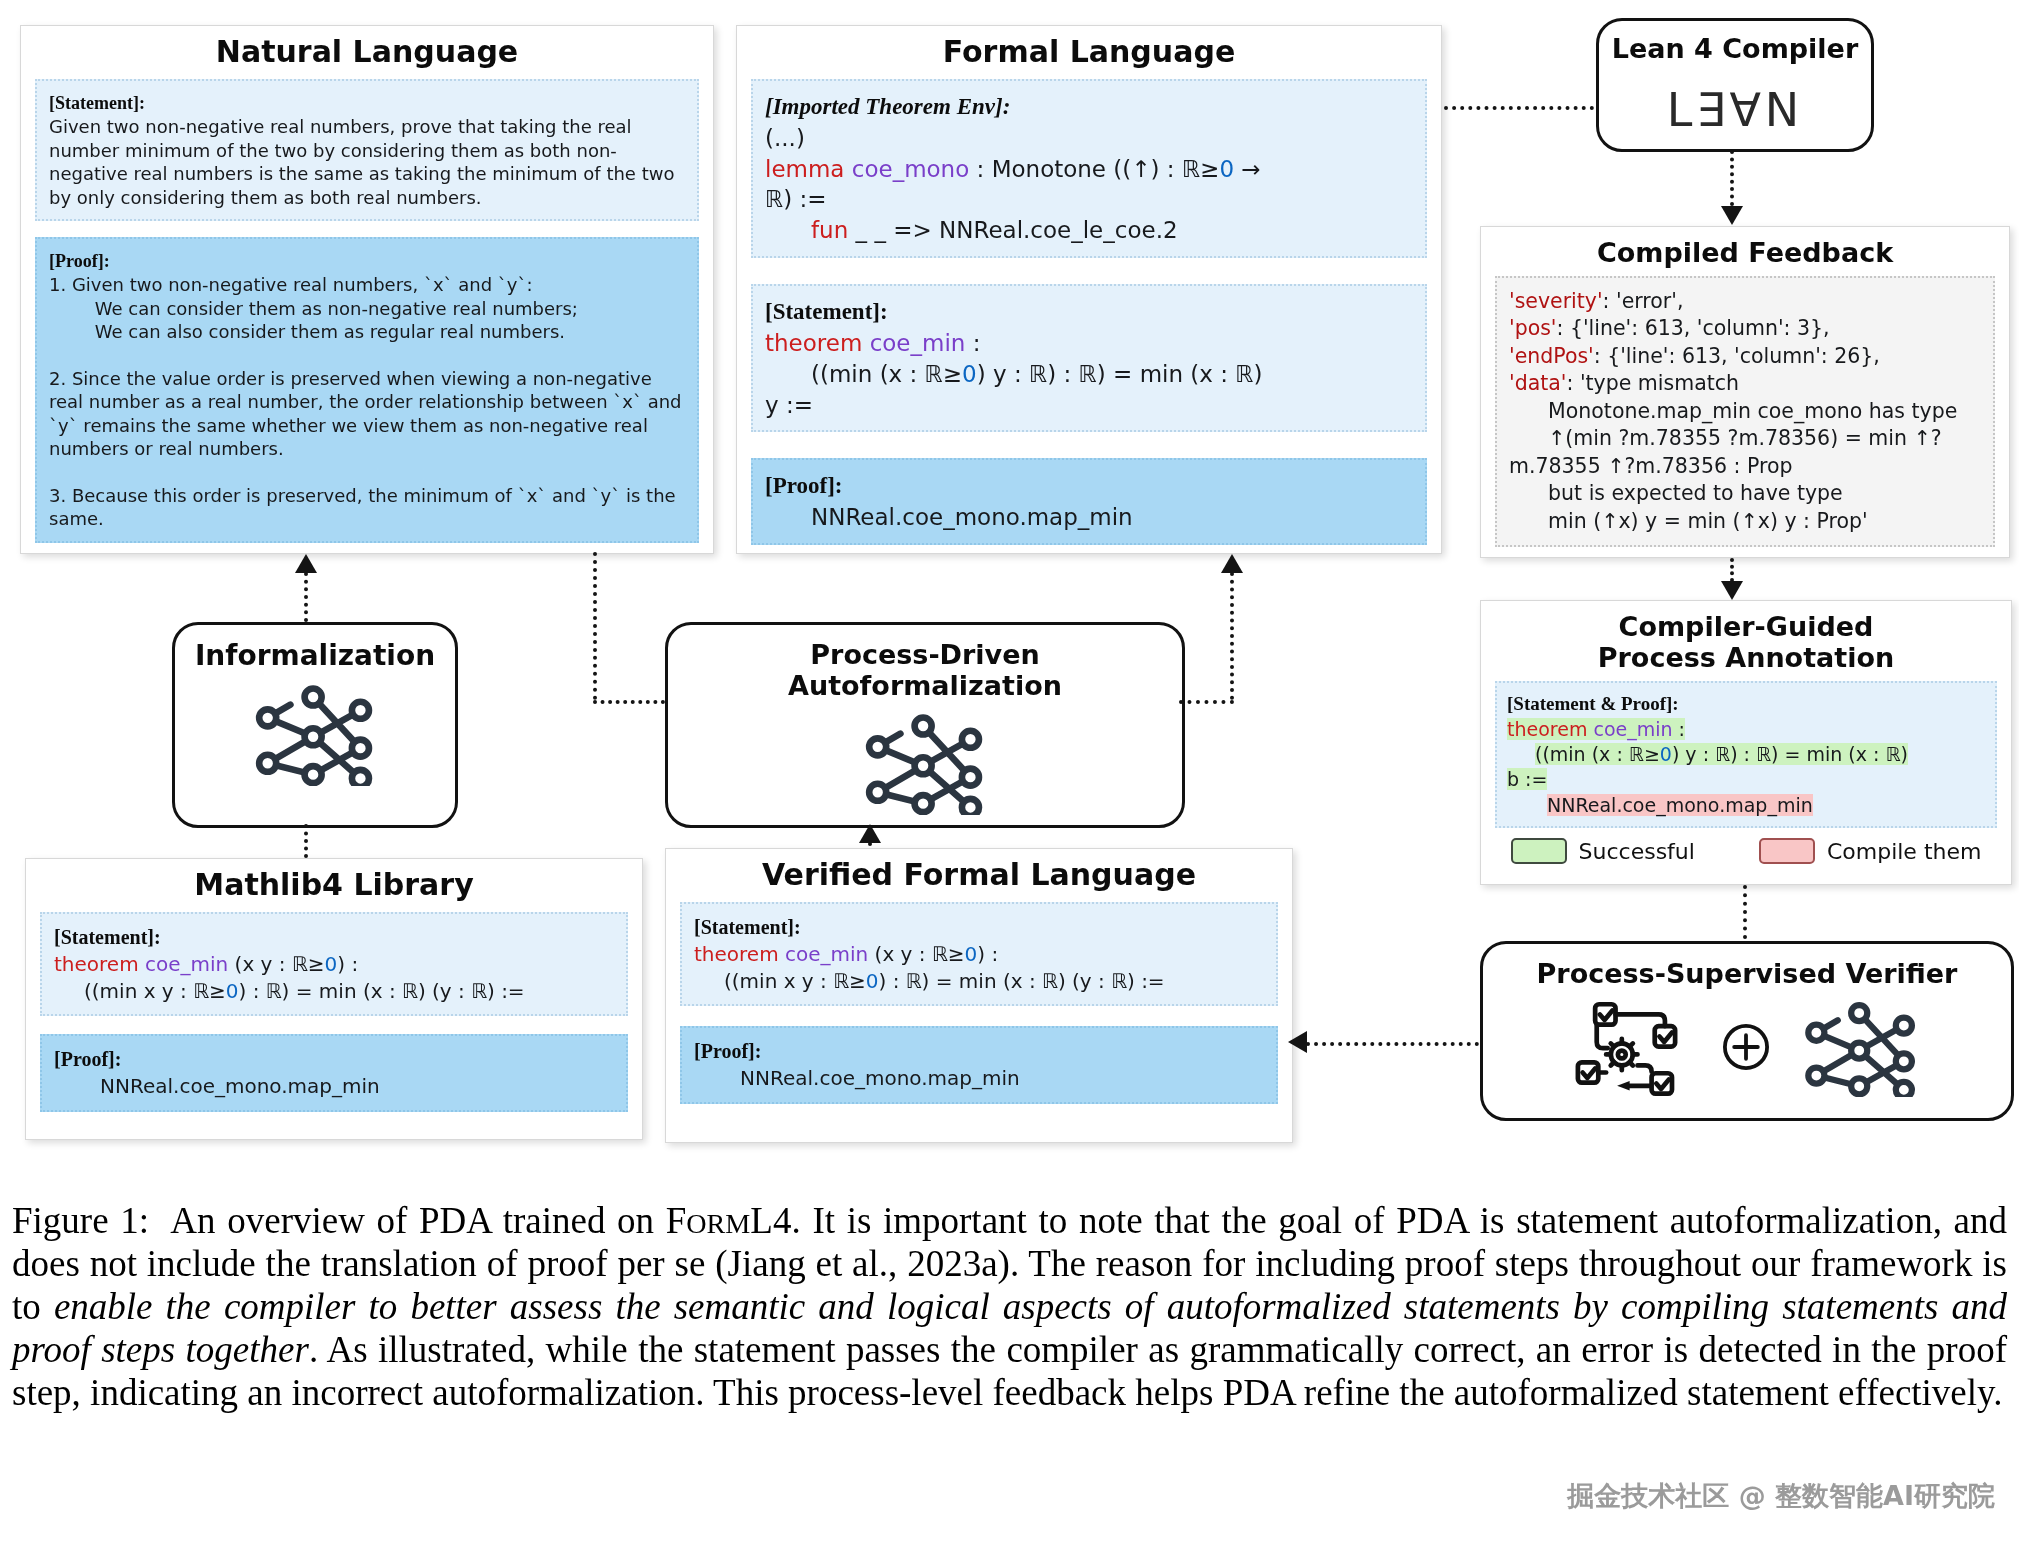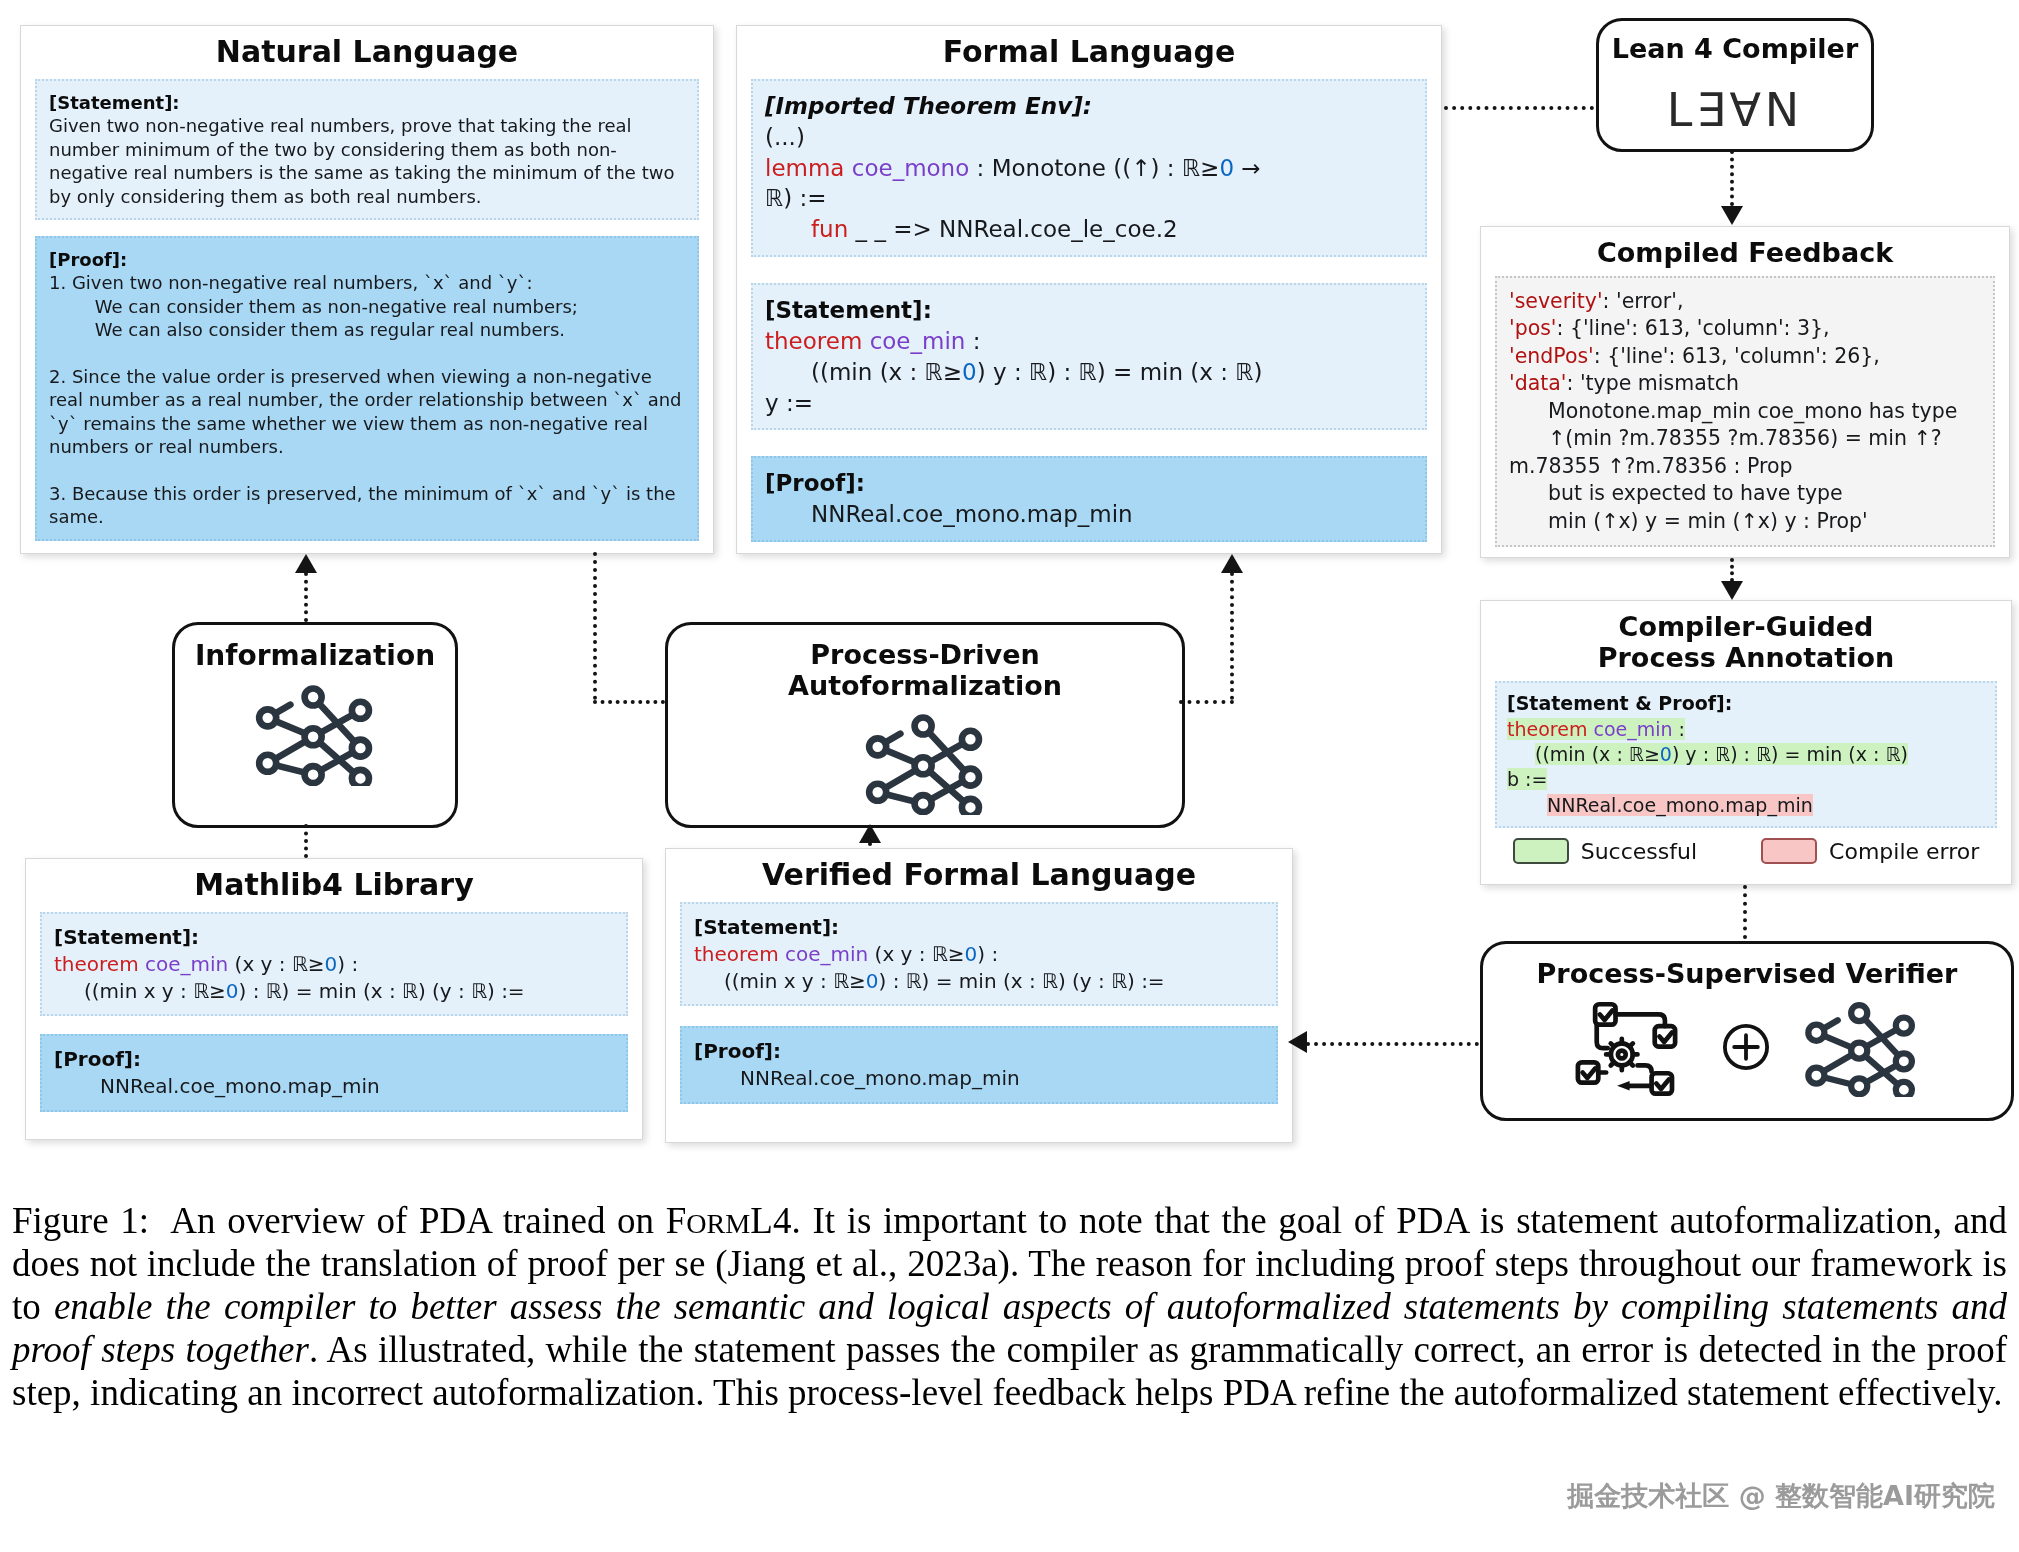--- a/index.html
+++ b/index.html
@@ -7,21 +7,21 @@
           font-family:"DejaVu Sans",sans-serif;color:#111;}
   
   .card{position:absolute;background:#fff;border:1px solid #d8d8d8;
         box-shadow:3px 3px 7px rgba(0,0,0,.14);}
   .card-title{font-weight:bold;text-align:center;font-size:30px;padding:8px 4px 6px;color:#0c0c0c;}
   .card-title.small{font-size:27px;padding:10px 4px 2px;}
   .codebox{margin:4px 14px 0;border:2px dotted #b9d5ea;background:#e4f1fb;
            padding:10px 12px;font-size:23px;line-height:1.34;color:#17191c;}
   .proofbox{background:#a9d8f4;border:2px dotted #8fc6e8;}
   .graybox{background:#f4f4f4;border:2px dotted #c6c6c6;}
-  .blocklabel{font-weight:bold;color:#0c0c0c;}
+  .blocklabel{font-weight:bold;color:#0c0c0c;font-family:Liberation Serif, serif;}
   .prewrap{white-space:pre-wrap;}
   .ind{display:block;padding-left:46px;}
   .ind-sm{display:block;padding-left:30px;}
   
   .rounded{position:absolute;background:#fff;border:3px solid #121212;border-radius:26px;
            text-align:center;}
   .rounded .card-title{padding-top:14px;}
   
   .kw{color:#cc1e1e;}
   .id{color:#7a3fc9;margin-top:28px;}
@@ -132,21 +132,21 @@
       <div><span class="hl-g">b :=</span></div>
       <div style="padding-left:40px;"><span class="hl-r">NNReal.coe_mono.map_min</span></div>
     </div>
     <div class="legend">
       <div class="legend-item">
         <span class="swatch g"></span>
         <span>Successful</span>
       </div>
       <div class="legend-item">
         <span class="swatch r"></span>
-        <span>Compile error</span>
+        <span>Compile them</span>
       </div>
     </div>
   </div>
 
   <div class="rounded" style="left:1480px;top:941px;width:528px;height:174px;">
     <div class="card-title small">Process-Supervised Verifier</div>
     <div class="icon-row">
       <span>
         <svg width="118" height="98" viewBox="0 0 150 125">
           <g fill="none" stroke="#111" stroke-width="6" stroke-linecap="round" stroke-linejoin="round">

